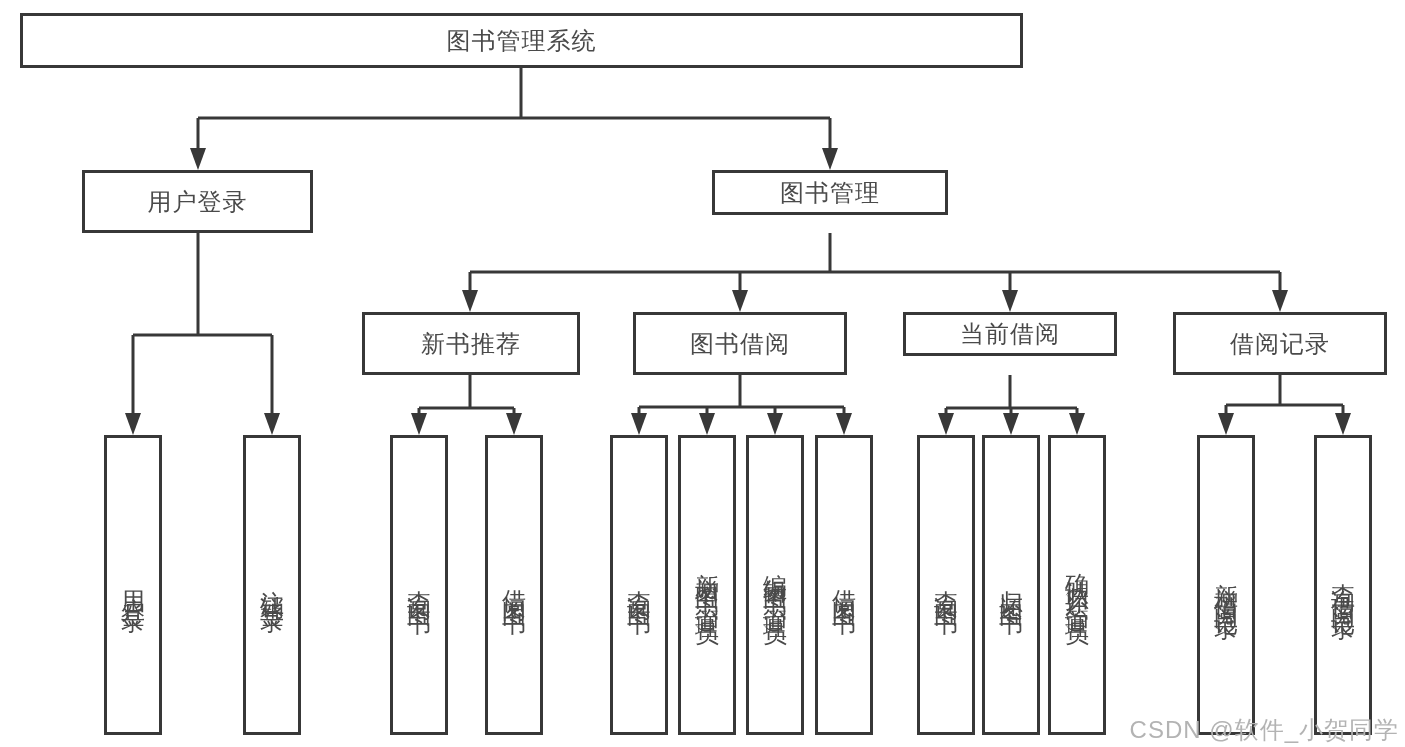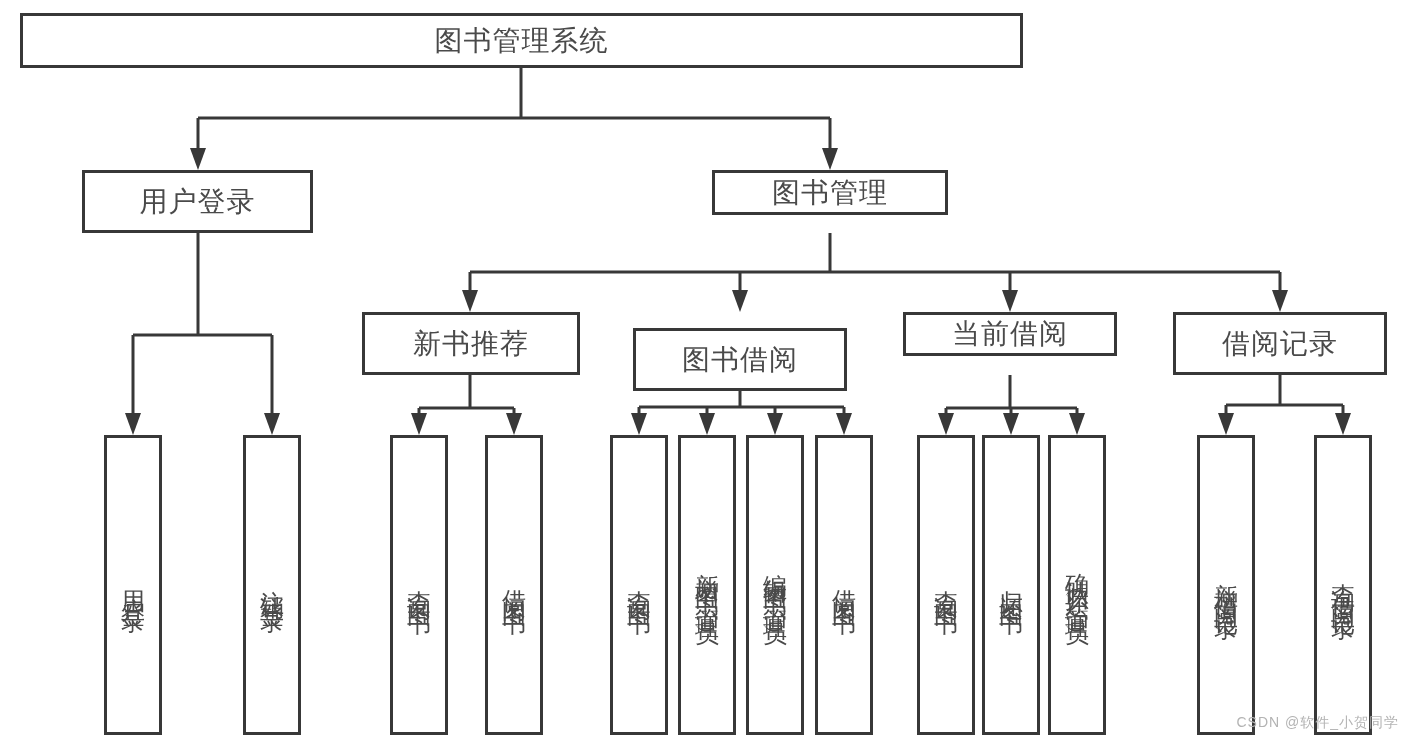--- a/index.html
+++ b/index.html
@@ -36,38 +36,38 @@
   }
 
   .node {
     position: absolute;
     background: var(--background);
     border: 3px solid var(--line);
     display: flex;
     align-items: center;
     justify-content: center;
     color: var(--text);
-    font-size: 28px;
+    font-size: 24px;
     letter-spacing: 1px;
     text-align: center;
     z-index: 1;
   }
 
   .vnode {
     writing-mode: vertical-rl;
     font-size: 24px;
     letter-spacing: 7px;
     line-height: 1;
   }
 
   .watermark {
     position: absolute;
     right: 6px;
     top: 714px;
-    font-size: 14px;
+    font-size: 24px;
     color: var(--watermark);
     letter-spacing: 1px;
     z-index: 2;
     white-space: nowrap;
   }
 </style>
 </head>
 <body>
 
 <div class="canvas">
@@ -104,21 +104,21 @@
 
   <div class="node" style="left:20px; top:13px; width:1003px; height:55px;">图书管理系统</div>
 
   <div class="node" style="left:82px; top:170px; width:231px; height:63px;">用户登录</div>
   <div class="node" style="left:712px; top:170px; width:236px; height:45px;">图书管理</div>
 
   <div class="node vnode" style="left:104px; top:435px; width:58px; height:300px;">用户登录</div>
   <div class="node vnode" style="left:243px; top:435px; width:58px; height:300px;">注销登录</div>
 
   <div class="node" style="left:362px; top:312px; width:218px; height:63px;">新书推荐</div>
-  <div class="node" style="left:633px; top:312px; width:214px; height:63px;margin-top:16px;">图书借阅</div>
+  <div class="node" style="left:633px; top:312px; width:214px; height:63px;">图书借阅</div>
   <div class="node" style="left:903px; top:312px; width:214px; height:44px;">当前借阅</div>
   <div class="node" style="left:1173px; top:312px; width:214px; height:63px;font-family:Liberation Serif, serif;">借阅记录</div>
 
   <div class="node vnode" style="left:390px; top:435px; width:58px; height:300px;">查询图书</div>
   <div class="node vnode" style="left:485px; top:435px; width:58px; height:300px;">借阅图书</div>
 
   <div class="node vnode" style="left:610px; top:435px; width:58px; height:300px;">查询图书</div>
   <div class="node vnode" style="left:678px; top:435px; width:58px; height:300px;">新增图书（管理员）</div>
   <div class="node vnode" style="left:746px; top:435px; width:58px; height:300px;">编辑图书（管理员）</div>
   <div class="node vnode" style="left:815px; top:435px; width:58px; height:300px;">借阅图书</div>

